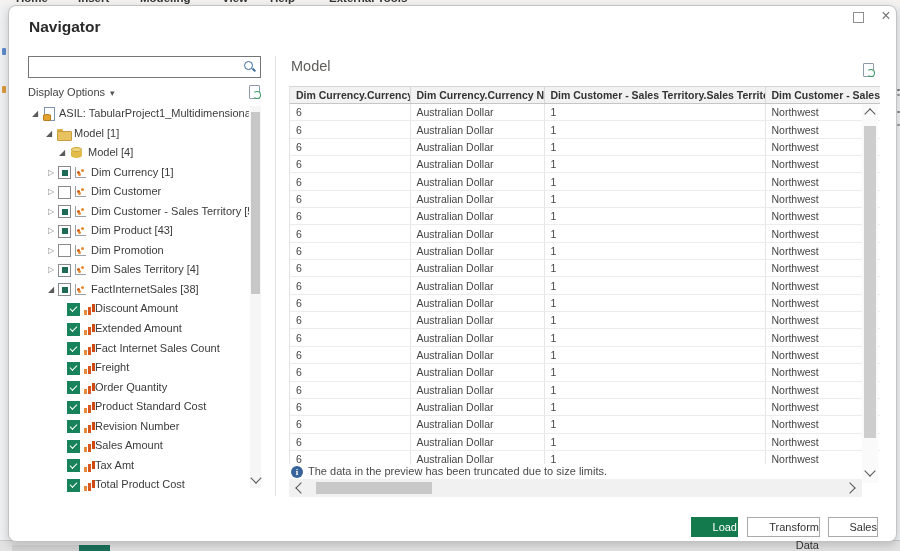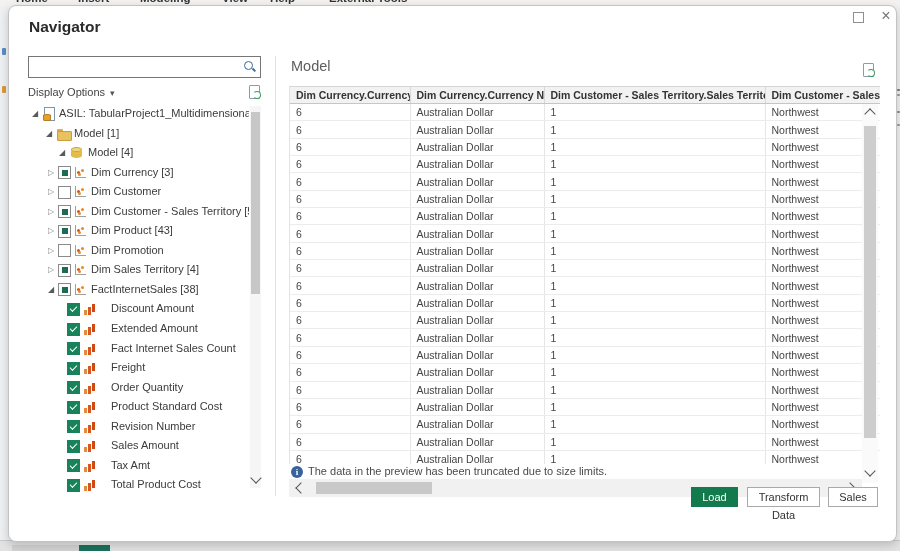--- a/index.html
+++ b/index.html
@@ -48,21 +48,21 @@
   .t-icon{position:absolute;top:3px;width:14px;height:14px;}
   .t-cb{position:absolute;top:3.5px;width:11px;height:11px;border:1px solid #8a8a8a;background:#fff;}
   .t-cb.indeterminate::after{content:"";position:absolute;left:2.5px;top:2.5px;width:6px;height:6px;background:#1d6a57;}
   .t-cb.checked{background:#18835a;border-color:#18835a;}
   .t-cb.checked::after{content:"";position:absolute;left:2px;top:2.5px;width:6px;height:3px;border-left:1.6px solid #fff;border-bottom:1.6px solid #fff;transform:rotate(-45deg);}
   
   .row-root .t-arrow{left:8px}.row-root .t-icon{left:22px}.row-root .t-label{left:38px}
   .row-folder .t-arrow{left:22px}.row-folder .t-icon{left:36px}.row-folder .t-label{left:53px}
   .row-cube .t-arrow{left:35px}.row-cube .t-icon{left:49px}.row-cube .t-label{left:67px}
   .row-table .t-arrow{left:24px}.row-table .t-cb{left:37px}.row-table .t-icon{left:53px}.row-table .t-label{left:70px}
-  .row-measure .t-cb{left:46px}.row-measure .t-icon{left:62px}.row-measure .t-label{left:90px}
+  .row-measure .t-cb{left:46px}.row-measure .t-icon{left:62px}.row-measure .t-label{left:74px}
   
   .ic-ssas{position:relative;}
   .ic-ssas::before{content:"";position:absolute;left:1px;top:0;width:9px;height:12px;border:1px solid #8093ad;background:#fff;box-shadow:inset 0 -2px 0 #fff;}
   .ic-ssas::after{content:"";position:absolute;left:0;top:7px;width:6px;height:5px;background:#e3a12f;border-radius:3px/1.6px;border:0.5px solid #b97f1d;}
   .ic-folder{position:relative;}
   .ic-folder::before{content:"";position:absolute;left:0;top:2px;width:6px;height:3px;background:#dcae4e;border-radius:1px 1px 0 0;}
   .ic-folder::after{content:"";position:absolute;left:0;top:4px;width:13px;height:8px;background:#e8c261;border:1px solid #c79e3e;border-radius:1px;}
   .ic-cube{position:relative;}
   .ic-cube::before{content:"";position:absolute;left:1px;top:3px;width:11px;height:9px;background:#e2bb49;border-radius:5.5px/2.5px;}
   .ic-cube::after{content:"";position:absolute;left:1px;top:1px;width:11px;height:5px;background:#efd57d;border:1px solid #c9a63c;border-radius:50%;box-sizing:border-box;}
@@ -96,21 +96,21 @@
   
   .trunc{position:absolute;left:282px;top:459px;height:15px;overflow:hidden;width:560px;}
   .info-ic{position:absolute;left:0;top:1px;width:12px;height:12px;border-radius:50%;background:#38639b;color:#fff;font-size:9px;font-weight:700;text-align:center;line-height:12px;font-family:"Liberation Serif",serif;}
   .trunc .msg{position:absolute;left:17px;top:0;font-size:11px;color:#4a4a4a;white-space:nowrap;}
   
   .grid-hsb{position:absolute;left:280px;top:473px;width:573px;height:18px;background:#f1f1f1;}
   .grid-hsb .thumb{position:absolute;left:27px;top:3px;width:116px;height:12px;background:#c8c8c8;}
   .grid-hsb .chev.left{left:8px;top:5px;}
   .grid-hsb .chev.right{right:8px;top:5px;}
   
-  .btn{position:absolute;top:481px;height:20px;font-size:11px;line-height:18px;text-align:center;cursor:pointer;box-sizing:border-box;}
+  .btn{position:absolute;top:511px;height:20px;font-size:11px;line-height:18px;text-align:right;cursor:pointer;box-sizing:border-box;}
   .btn.primary{left:682px;width:47px;color:#fff;border:1px solid transparent;}
   .btn.secondary{background:#fff;border:1px solid #a9a9a9;color:#323232;}
   .btn.transform{left:738px;width:73px;}
   .btn.cancel{left:819px;width:50px;}
 </style>
 </head>
 <body>
 
 <div class="ribbon" id="ribbon">
     <span class="rlabel" style="left: 16px; font-weight: 700;">Home</span>
@@ -144,21 +144,21 @@
 
   <div class="disp-opt">
     <span>Display Options</span><span class="caret">▾</span>
   </div>
   <span class="page-refresh pr-tree"></span>
 
   <div class="tree" id="tree">
       <div class="tree-row row-root"><span class="t-arrow expanded">◢</span><span class="t-icon ic-ssas"></span><span class="t-label">ASIL: TabularProject1_MultidimensionalProj...</span></div>
       <div class="tree-row row-folder"><span class="t-arrow expanded">◢</span><span class="t-icon ic-folder"></span><span class="t-label">Model [1]</span></div>
       <div class="tree-row row-cube"><span class="t-arrow expanded">◢</span><span class="t-icon ic-cube"></span><span class="t-label">Model [4]</span></div>
-      <div class="tree-row row-table"><span class="t-arrow collapsed">▷</span><span class="t-cb indeterminate"></span><span class="t-icon ic-table"></span><span class="t-label">Dim Currency [3]</span></div>
+      <div class="tree-row row-table"><span class="t-arrow collapsed">▷</span><span class="t-cb indeterminate"></span><span class="t-icon ic-table"></span><span class="t-label">Dim Currency [1]</span></div>
       <div class="tree-row row-table"><span class="t-arrow collapsed">▷</span><span class="t-cb unchecked"></span><span class="t-icon ic-table"></span><span class="t-label">Dim Customer</span></div>
       <div class="tree-row row-table"><span class="t-arrow collapsed">▷</span><span class="t-cb indeterminate"></span><span class="t-icon ic-table"></span><span class="t-label">Dim Customer - Sales Territory [5]</span></div>
       <div class="tree-row row-table"><span class="t-arrow collapsed">▷</span><span class="t-cb indeterminate"></span><span class="t-icon ic-table"></span><span class="t-label">Dim Product [43]</span></div>
       <div class="tree-row row-table"><span class="t-arrow collapsed">▷</span><span class="t-cb unchecked"></span><span class="t-icon ic-table"></span><span class="t-label">Dim Promotion</span></div>
       <div class="tree-row row-table"><span class="t-arrow collapsed">▷</span><span class="t-cb indeterminate"></span><span class="t-icon ic-table"></span><span class="t-label">Dim Sales Territory [4]</span></div>
       <div class="tree-row row-table"><span class="t-arrow expanded">◢</span><span class="t-cb indeterminate"></span><span class="t-icon ic-table"></span><span class="t-label">FactInternetSales [38]</span></div>
       <div class="tree-row row-measure"><span class="t-cb checked"></span><span class="t-icon ic-measure"></span><span class="t-label">Discount Amount</span></div>
       <div class="tree-row row-measure"><span class="t-cb checked"></span><span class="t-icon ic-measure"></span><span class="t-label">Extended Amount</span></div>
       <div class="tree-row row-measure"><span class="t-cb checked"></span><span class="t-icon ic-measure"></span><span class="t-label">Fact Internet Sales Count</span></div>
       <div class="tree-row row-measure"><span class="t-cb checked"></span><span class="t-icon ic-measure"></span><span class="t-label">Freight</span></div>

